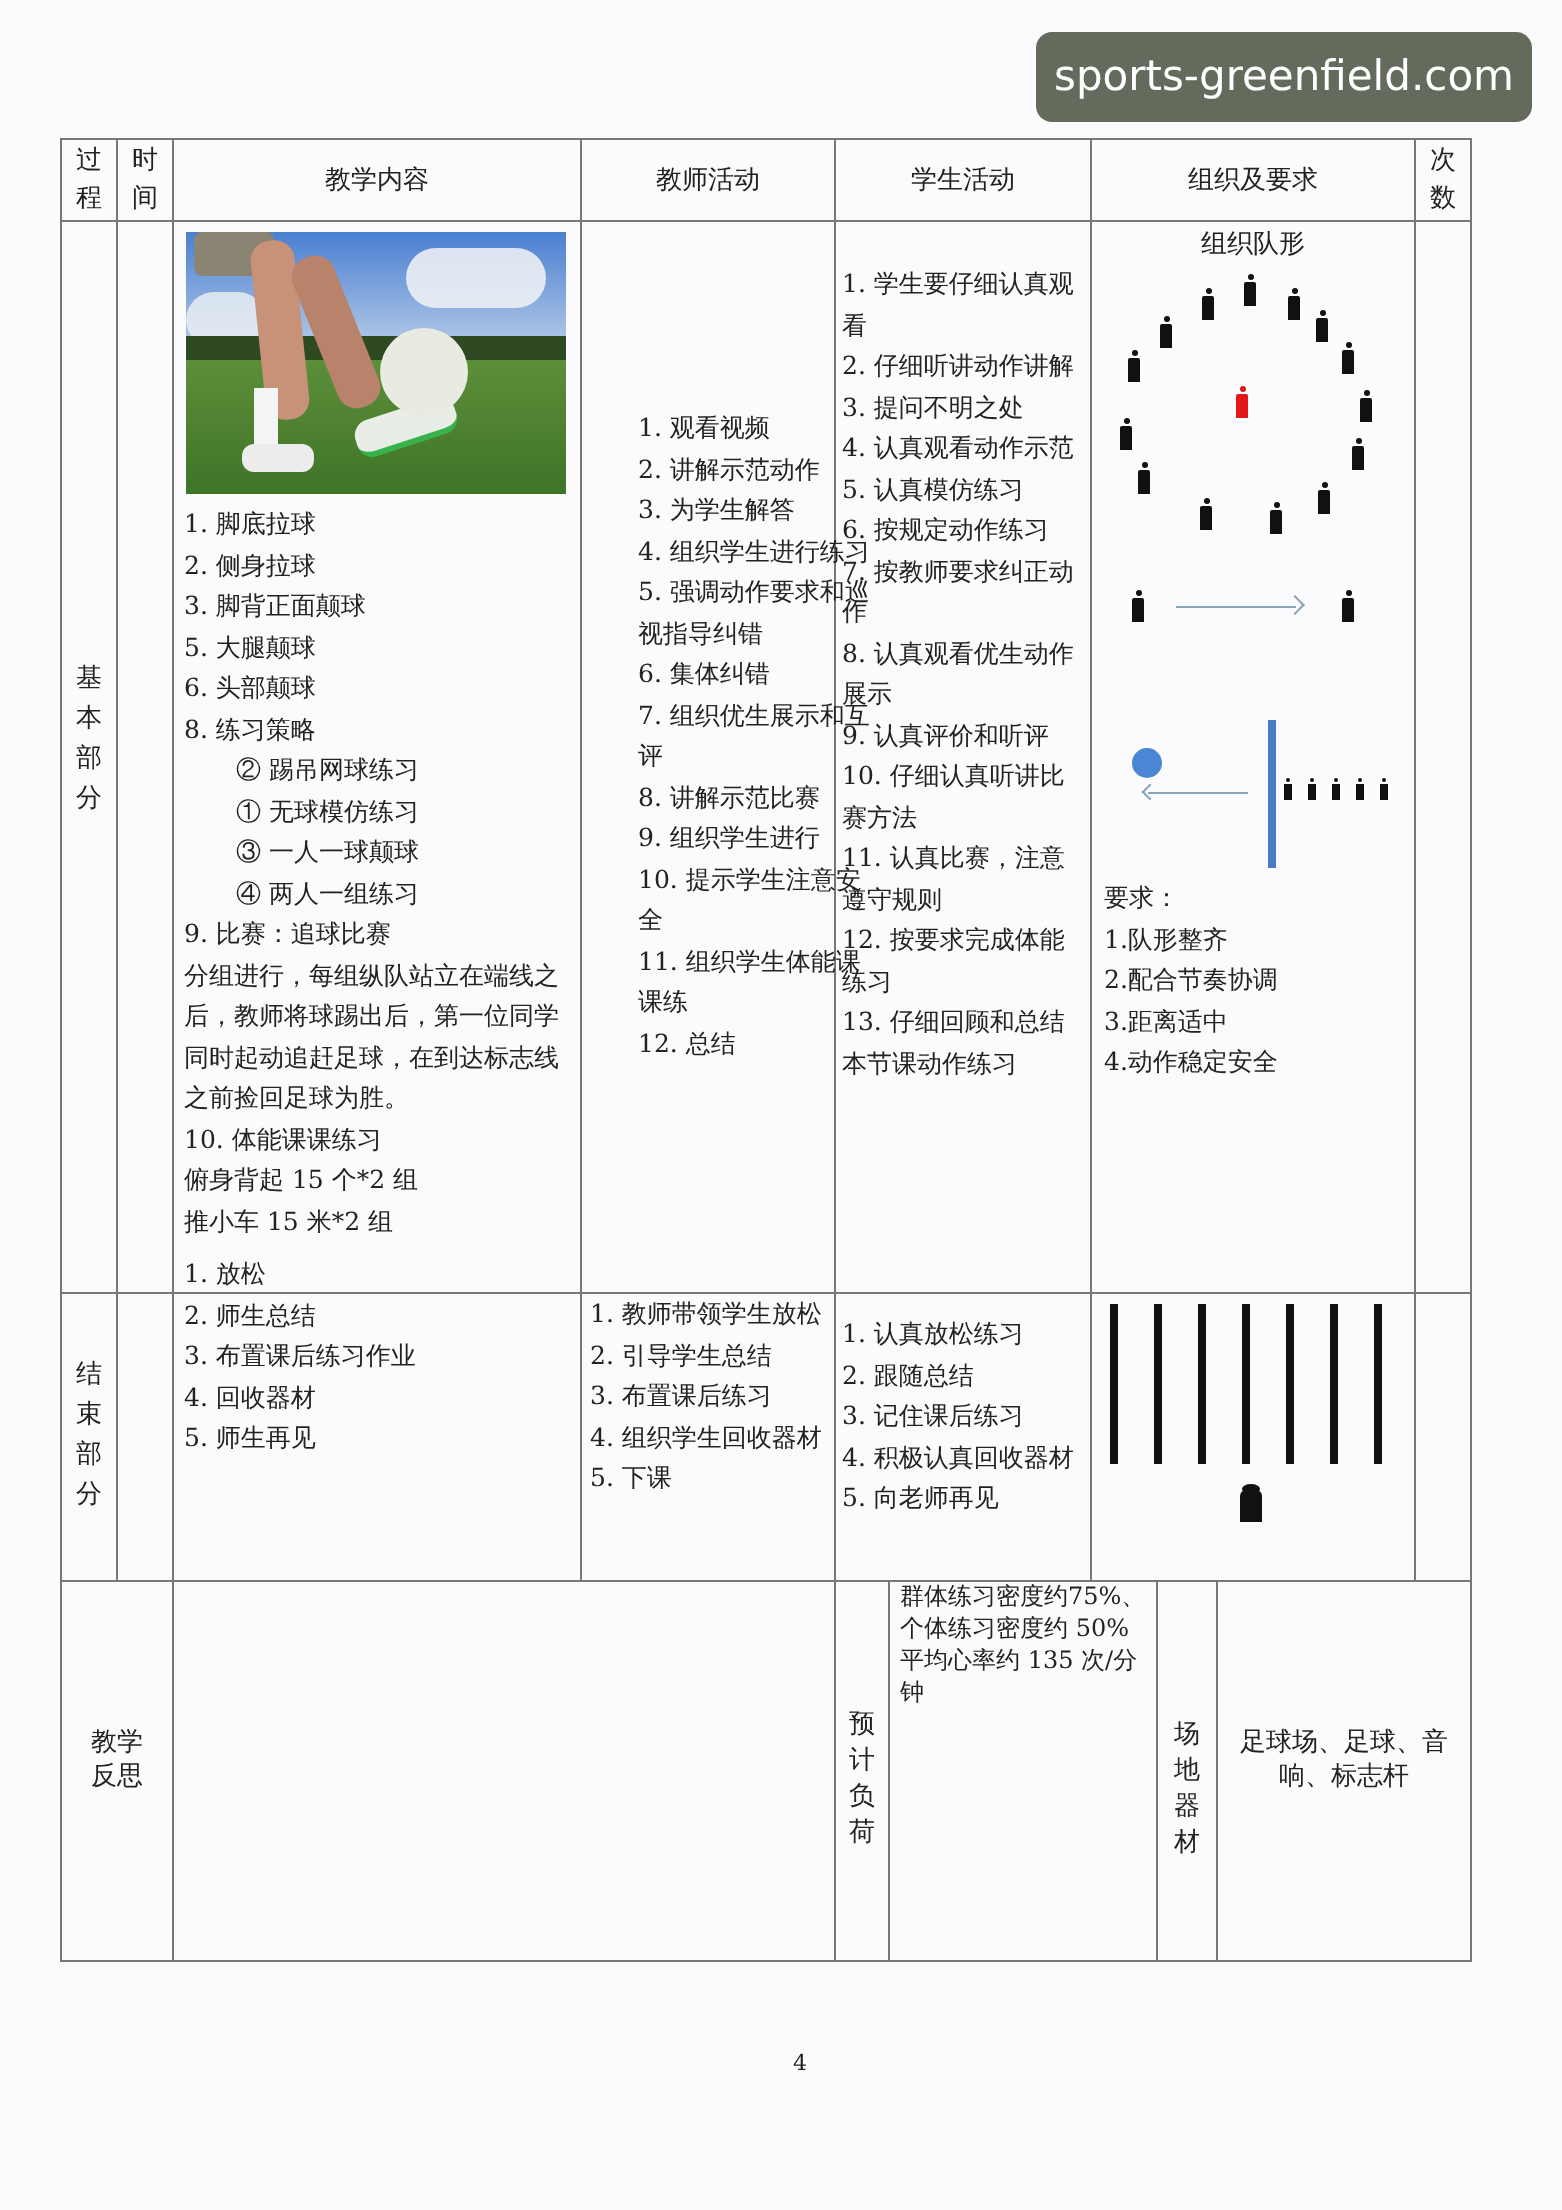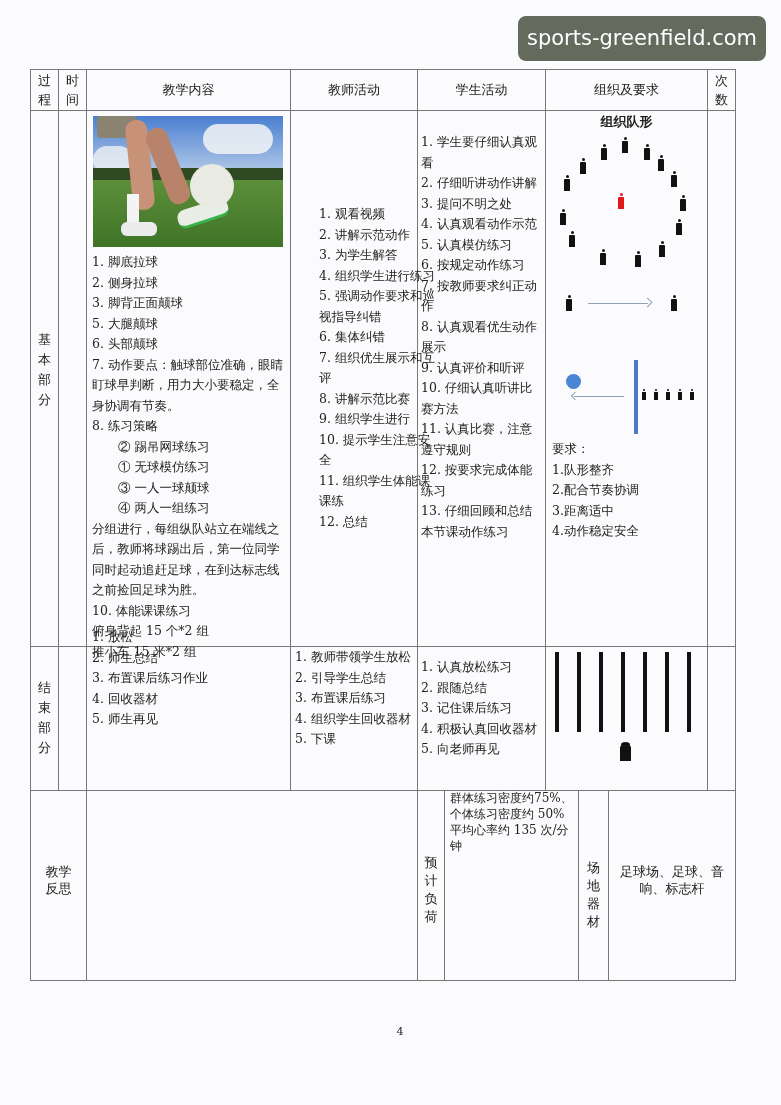--- a/index.html
+++ b/index.html
@@ -78,26 +78,26 @@
   <div class="abs" style="left:84px;top:88px;width:52px;height:16px;background:#e8eee6;border-radius:8px;transform:rotate(-18deg);border-bottom:3px solid #38b24a;"></div>
   <div class="abs" style="left:97px;top:48px;width:44px;height:44px;background:#e9ebe3;border-radius:50%;"></div>
 </div>
 
 <div class="cell" style="left:92px;top:252px;width:196px;">
   <span class="item">1.  脚底拉球</span>
   <span class="item">2.  侧身拉球</span>
   <span class="item">3.  脚背正面颠球</span>
   <span class="item">5.  大腿颠球</span>
   <span class="item">6.  头部颠球</span>
-  <span class="item">7.  动作要点：触球部位准确，眼睛盯球早判断，用力大小要稳定，全身协调有节奏。</span>
   <span class="item">8.  练习策略</span>
   <span class="item" style="padding-left:26px;">②  踢吊网球练习</span>
   <span class="item" style="padding-left:26px;">①  无球模仿练习</span>
   <span class="item" style="padding-left:26px;">③  一人一球颠球</span>
   <span class="item" style="padding-left:26px;">④  两人一组练习</span>
+  <span class="item">9.  比赛：追球比赛</span>
   <span class="item">分组进行，每组纵队站立在端线之后，教师将球踢出后，第一位同学同时起动追赶足球，在到达标志线之前捡回足球为胜。</span>
   <span class="item">10.  体能课课练习</span>
   <span class="item">俯身背起 15 个*2 组</span>
   <span class="item">推小车 15 米*2 组</span>
 </div>
 
 <div class="cell" style="left:295px;top:204px;width:118px;margin-left:24px;">
   <span class="item">1.  观看视频</span>
   <span class="item">2.  讲解示范动作</span>
   <span class="item">3.  为学生解答</span>
@@ -122,21 +122,21 @@
   <span class="item">7.  按教师要求纠正动作</span>
   <span class="item">8.  认真观看优生动作展示</span>
   <span class="item">9.  认真评价和听评</span>
   <span class="item">10. 仔细认真听讲比赛方法</span>
   <span class="item">11. 认真比赛，注意遵守规则</span>
   <span class="item">12. 按要求完成体能练习</span>
   <span class="item">13. 仔细回顾和总结本节课动作练习</span>
 </div>
 
 <div class="abs" style="left:546px;top:111px;width:161px;height:535px;">
-  <div class="abs" style="left:0;top:2px;width:161px;text-align:center;font-size:13px;font-weight:bold;">组织队形</div>
+  <div class="abs" style="left:0;top:2px;width:161px;text-align:center;font-size:13px;font-weight:normal;">组织队形</div>
 
   <div class="person" style="left:76px;top:26px;">
       <div class="h"></div>
       <div class="b"></div>
     </div>
   <div class="person" style="left:55px;top:33px;">
       <div class="h"></div>
       <div class="b"></div>
     </div>
   <div class="person" style="left:98px;top:33px;">

